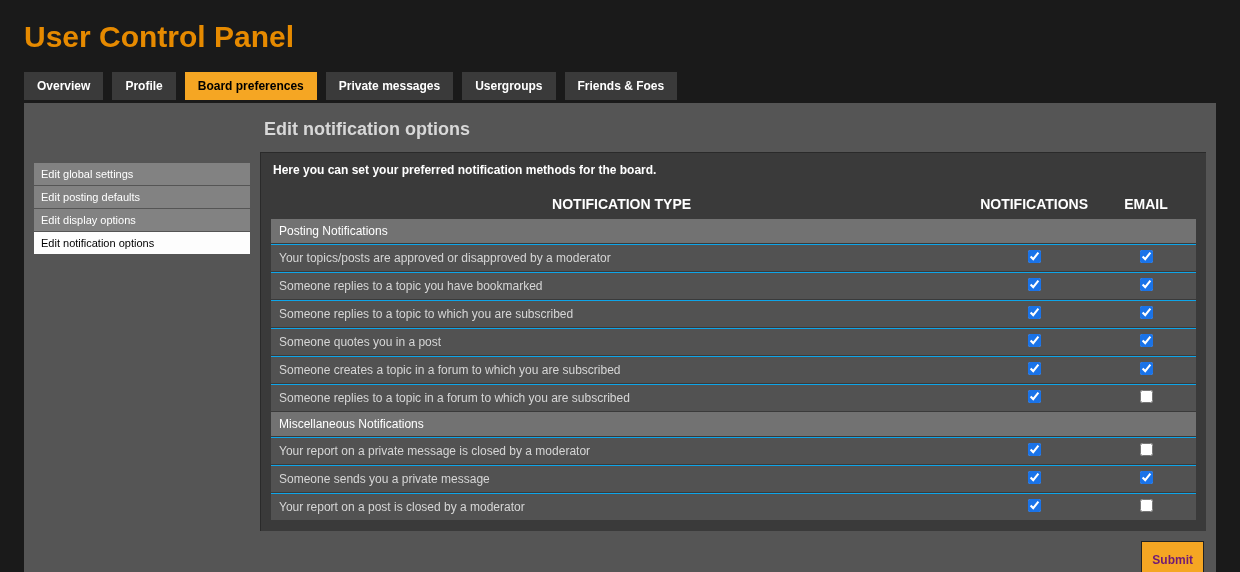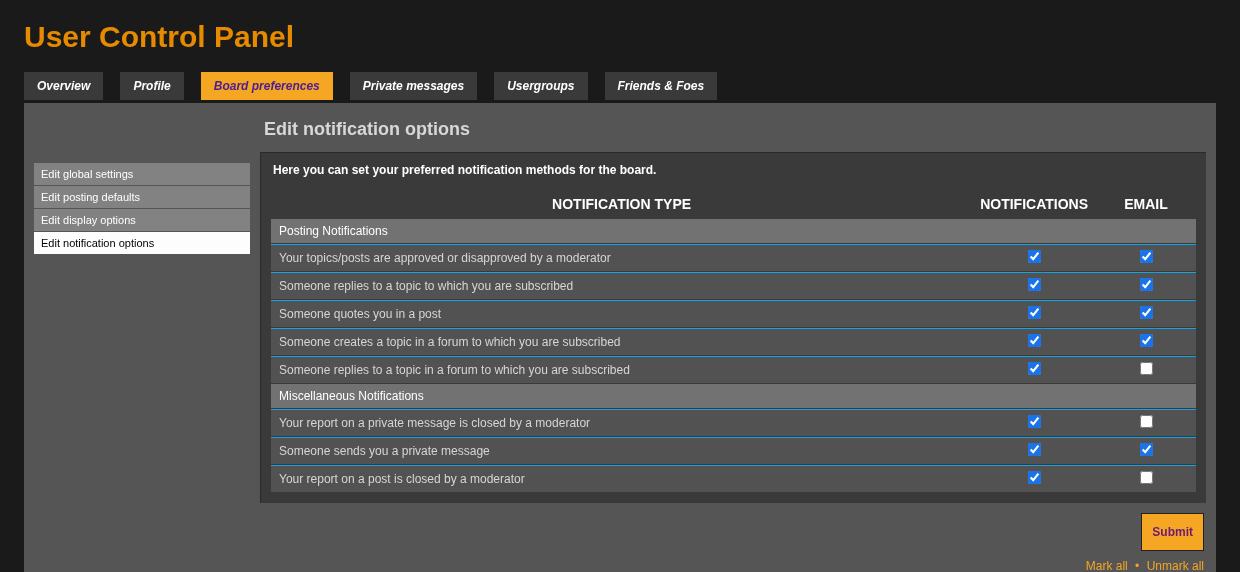--- a/index.html
+++ b/index.html
@@ -12,36 +12,35 @@
 }
 .wrapper { padding: 20px 24px; }
 .page-title {
   color: #e68a00;
   font-size: 30px;
   font-weight: bold;
   margin-bottom: 18px;
 }
 .tabs {
   display: flex;
-  gap: 17px;
+  gap: 9px;
   margin-bottom: 3px;
-  font-style: italic;
 }
 .tab {
   background: #3a3a3a;
   color: #fff;
   padding: 7px 13px;
   font-size: 12px;
   font-weight: bold;
   cursor: pointer;
   white-space: nowrap;
 }
 .tab.active {
   background: #f5a623;
-  color: #4c1d95;
+  color: #000000;
 }
 .panel {
   background: #555;
   padding: 10px;
   display: flex;
   gap: 10px;
   align-items: flex-start;
 }
 .sidebar {
   width: 216px;
@@ -186,20 +185,25 @@
           <tbody id="notif-body">
               <tr class="group-row">
                 <td colspan="3">Posting Notifications</td>
               </tr>
               <tr class="opt-row">
                 <td class="label-cell">Your topics/posts are approved or disapproved by a moderator</td>
                 <td class="check-cell"><input type="checkbox" checked="" style=""></td>
                 <td class="check-cell"><input type="checkbox" checked="" style=""></td>
               </tr>
               <tr class="opt-row">
+                <td class="label-cell">Someone replies to a topic you have bookmarked</td>
+                <td class="check-cell"><input type="checkbox" checked="" style=""></td>
+                <td class="check-cell"><input type="checkbox" checked="" style=""></td>
+              </tr>
+              <tr class="opt-row">
                 <td class="label-cell">Someone replies to a topic to which you are subscribed</td>
                 <td class="check-cell"><input type="checkbox" checked="" style=""></td>
                 <td class="check-cell"><input type="checkbox" checked="" style=""></td>
               </tr>
               <tr class="opt-row">
                 <td class="label-cell">Someone quotes you in a post</td>
                 <td class="check-cell"><input type="checkbox" checked="" style=""></td>
                 <td class="check-cell"><input type="checkbox" checked="" style=""></td>
               </tr>
               <tr class="opt-row">

